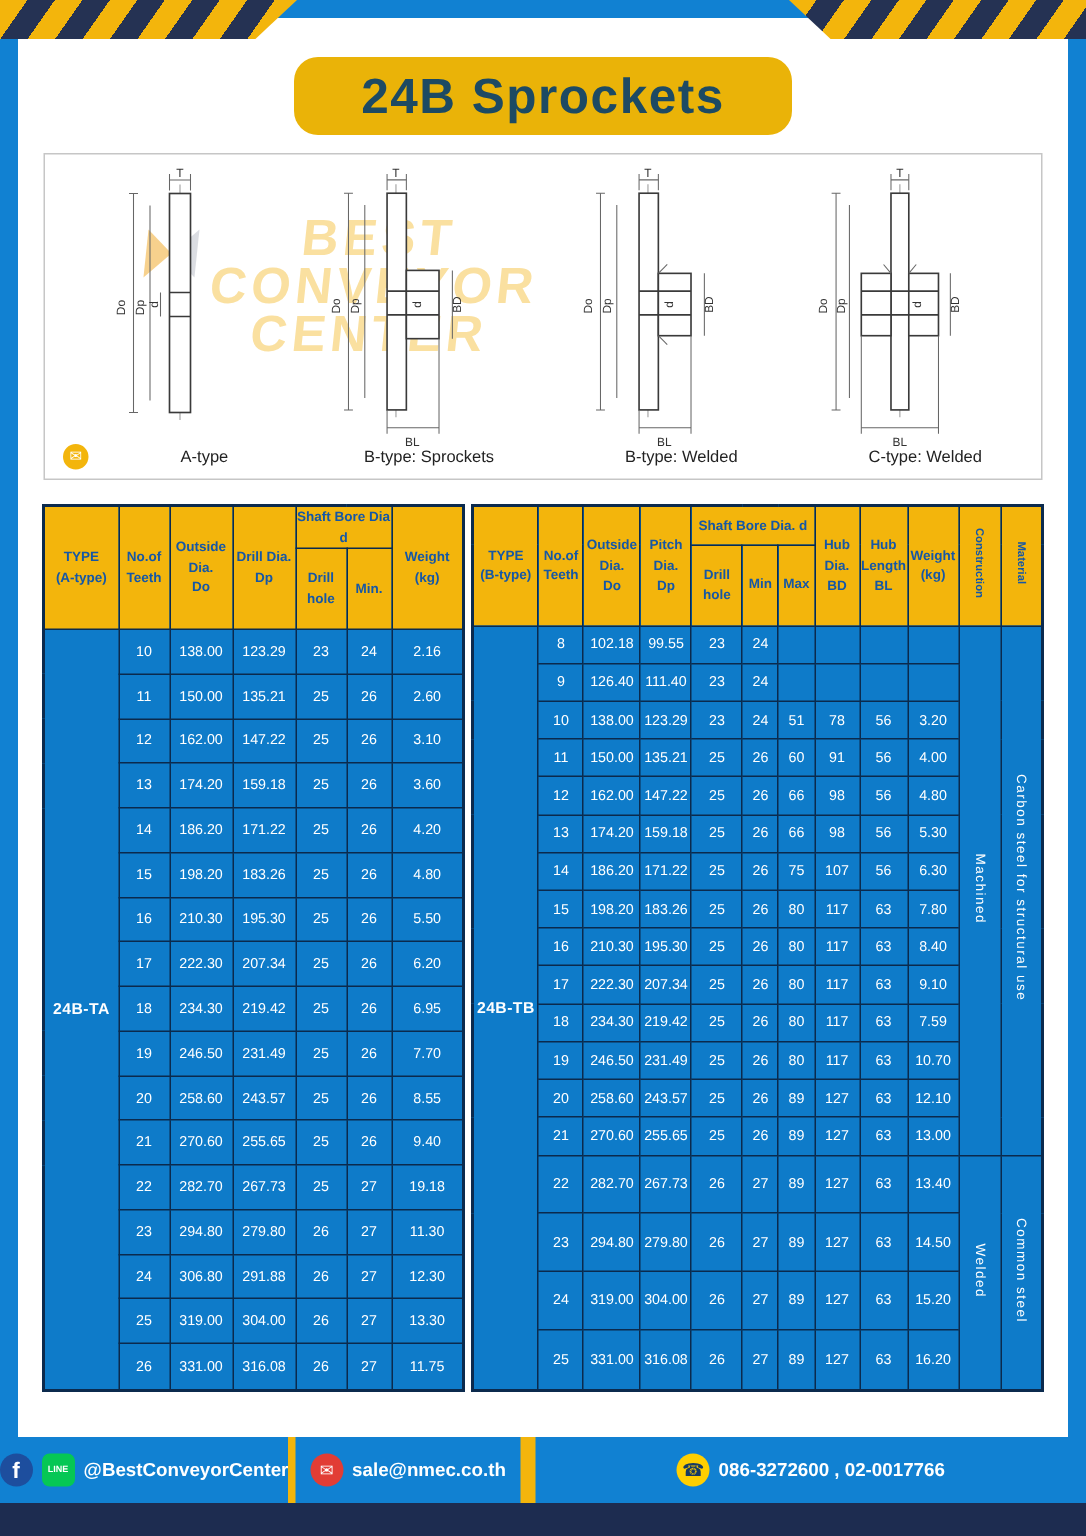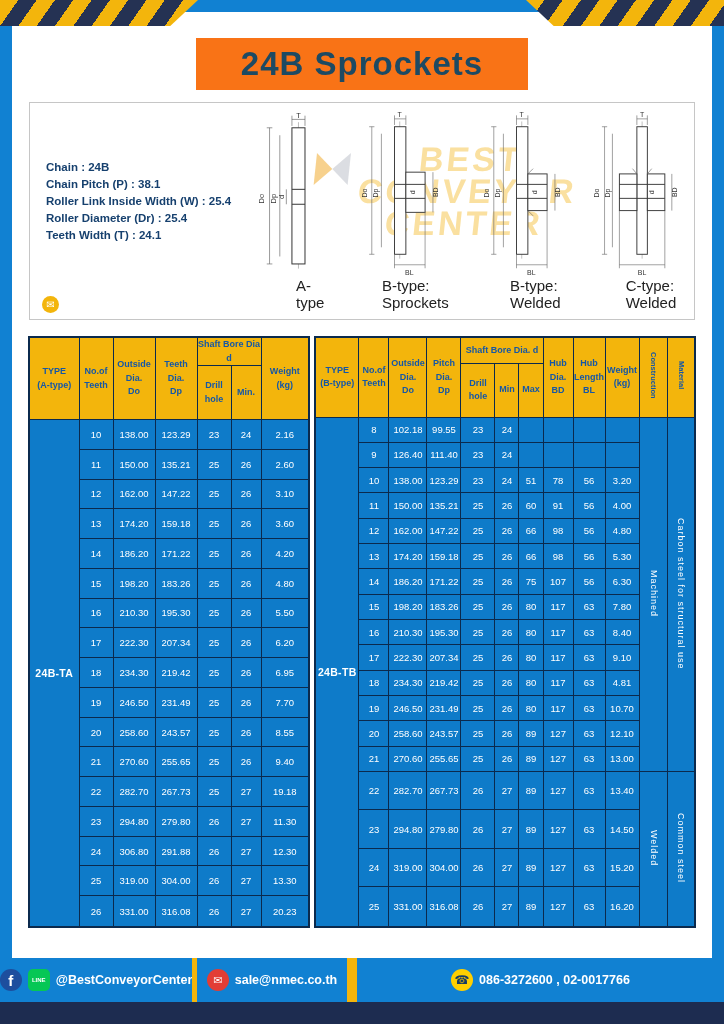--- a/index.html
+++ b/index.html
@@ -8,34 +8,34 @@
   .page { position:relative; width:724px; height:1024px; background:#1181d2; overflow:hidden; }
 
   
   .hazard { position:absolute; top:0; height:26px; z-index:5;
     background:repeating-linear-gradient(125deg,#f3b50c 0 15px,#253253 15px 30px); }
   .hazard.left  { left:0;  width:198px; clip-path:polygon(0 0,100% 0,86% 100%,0 100%); }
   .hazard.right { right:0; width:198px; clip-path:polygon(0 0,100% 0,100% 100%,14% 100%); }
 
   .content { position:absolute; left:12px; right:12px; top:12px; bottom:66px; background:#ffffff; }
 
-  .title-banner { margin:26px auto 0; width:332px; height:52px; background:#f97316;
+  .title-banner { margin:26px auto 0; width:332px; height:52px; background:#eab308;
     display:flex; align-items:center; justify-content:center;
-    font-size:33px; font-weight:bold; color:#1d4a63; letter-spacing:1px; }
+    font-size:33px; font-weight:bold; color:#1d4a63; letter-spacing:1px;border-radius:16px; }
 
   
   .diagram-panel { margin:12px auto 0; width:666px; height:218px; border:1px solid #c6c6c6;
     position:relative; display:flex; background:#fff; }
   .spec-block { width:218px; padding:56px 0 0 16px; font-size:11.5px; font-weight:bold;
     color:#16406e; line-height:17px; white-space:nowrap; z-index:2; }
   .drawings { flex:1; display:flex; justify-content:space-evenly; align-items:flex-start;
     padding-top:8px; position:relative; }
   .drawing { height:200px; display:flex; flex-direction:column; justify-content:space-between;
     align-items:center; z-index:1; }
-  .drawing .caption { font-size:15px; color:#222;margin-left:48px; }
+  .drawing .caption { font-size:11px; color:#222;margin-left:48px; }
   .pl { stroke:#3a3a3a; stroke-width:1.1; fill:#ffffff; }
   .dl { stroke:#666; stroke-width:0.7; fill:none; }
   .cl { stroke:#999; stroke-width:0.7; stroke-dasharray:7 3; }
   .dim { font-size:8px; fill:#333; }
   .watermark { position:absolute; left:110px; top:40px; z-index:0; text-align:center;
     color:rgba(243,177,18,0.40); font-weight:bold; font-size:34px; line-height:32px;
     letter-spacing:3px; transform:skewX(-6deg); user-select:none; }
   .wm-logo { position:absolute; left:-48px; top:6px; opacity:.5; }
   .mail-stamp { position:absolute; left:12px; bottom:6px; width:17px; height:17px;
     background:#f3b50c; border-radius:50%; color:#fff; font-size:10px; line-height:17px;
@@ -81,27 +81,20 @@
 
 <div class="page">
   <div class="hazard left"></div>
   <div class="hazard right"></div>
 
   <div class="content">
 
     <div class="title-banner">24B Sprockets</div>
 
     <div class="diagram-panel">
-      <div class="spec-block">
-        <div>Chain : 24B</div>
-        <div>Chain Pitch (P) : 38.1</div>
-        <div>Roller Link Inside Width (W) : 25.4</div>
-        <div>Roller Diameter (Dr) : 25.4</div>
-        <div>Teeth Width (T) : 24.1</div>
-      </div>
 
       <div class="drawings">
         <div class="watermark">
           <span class="wm-logo">
             <svg width="40" height="40" viewBox="0 0 40 40">
                 <path d="M20 20 L3 4 L3 36 Z" fill="#f0a51e"></path>
                 <path d="M20 20 L37 4 L37 36 Z" fill="#b9bdc6"></path>
               </svg>
           </span>
           <div>BEST</div>
@@ -238,21 +231,21 @@
         </colgroup>
         <thead>
           <tr>
             <th rowspan="2">TYPE
 (A-type)</th>
             <th rowspan="2">No.of
 Teeth</th>
             <th rowspan="2">Outside
 Dia.
 Do</th>
-            <th rowspan="2">Teeth Dia.
+            <th rowspan="2">Drill Dia.
 Dp</th>
             <th colspan="2">Shaft Bore Dia d</th>
             <th rowspan="2">Weight
 (kg)</th>
           </tr>
           <tr>
             <th>Drill hole</th>
             <th>Min.</th>
           </tr>
         </thead>
@@ -385,21 +378,21 @@
               <td>26</td>
               <td>27</td>
               <td>13.30</td>
             </tr>
             <tr>
               <td>26</td>
               <td>331.00</td>
               <td>316.08</td>
               <td>26</td>
               <td>27</td>
-              <td>20.23</td>
+              <td>11.75</td>
             </tr>
           </tbody>
       </table>
 
       <table class="tbl tb">
         <colgroup>
           <col style="width:44px">
             <col style="width:30px">
             <col style="width:38px">
             <col style="width:34px">
@@ -558,21 +551,21 @@
             </tr>
             <tr>
               <td>18</td>
               <td>234.30</td>
               <td>219.42</td>
               <td>25</td>
               <td>26</td>
               <td>80</td>
               <td>117</td>
               <td>63</td>
-              <td>4.81</td>
+              <td>7.59</td>
             </tr>
             <tr>
               <td>19</td>
               <td>246.50</td>
               <td>231.49</td>
               <td>25</td>
               <td>26</td>
               <td>80</td>
               <td>117</td>
               <td>63</td>

